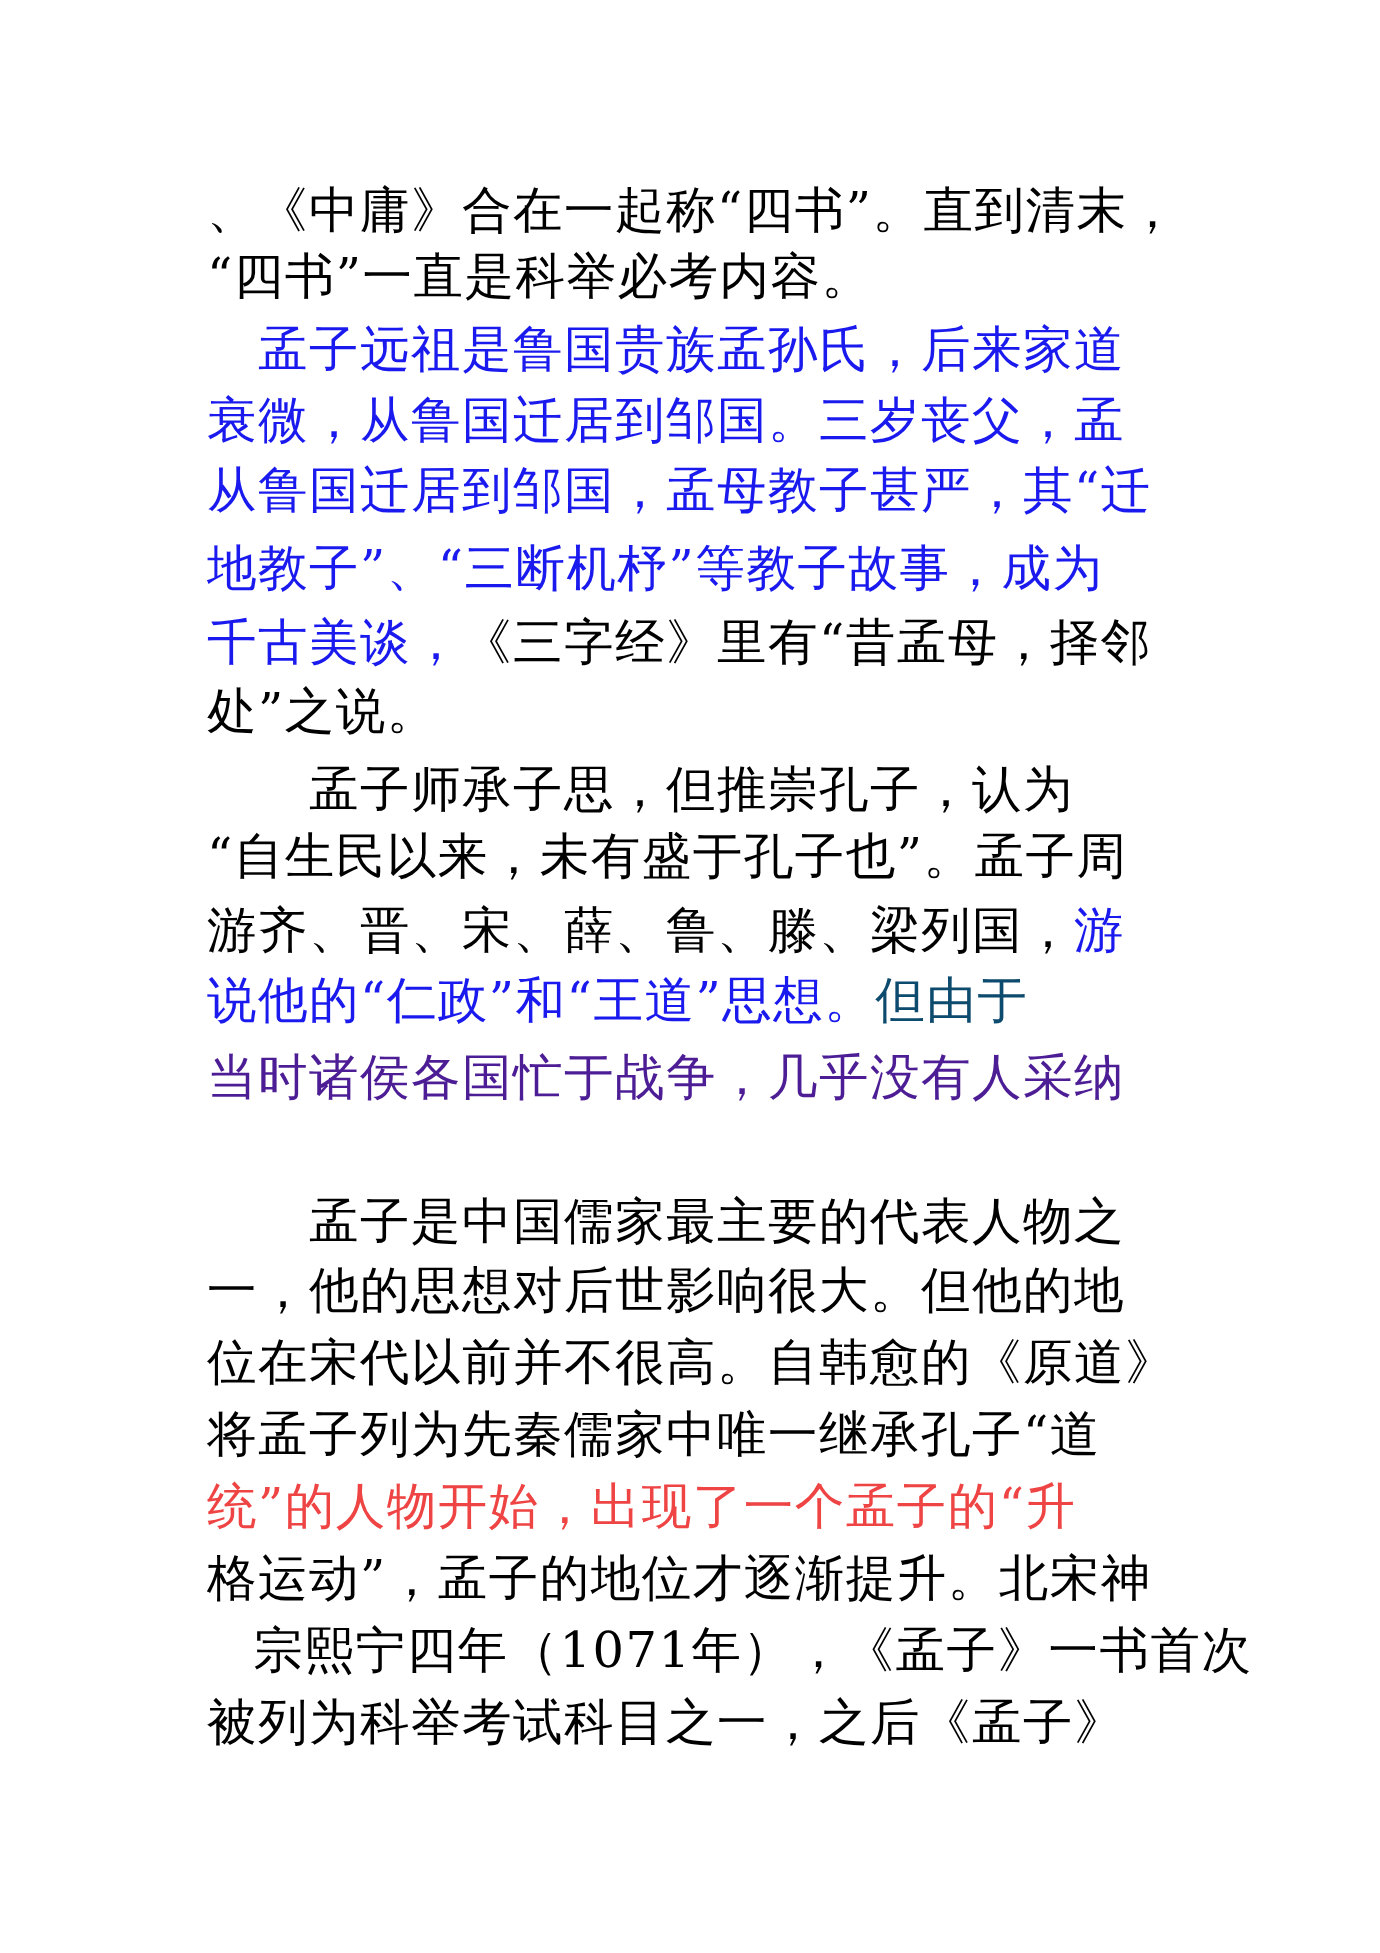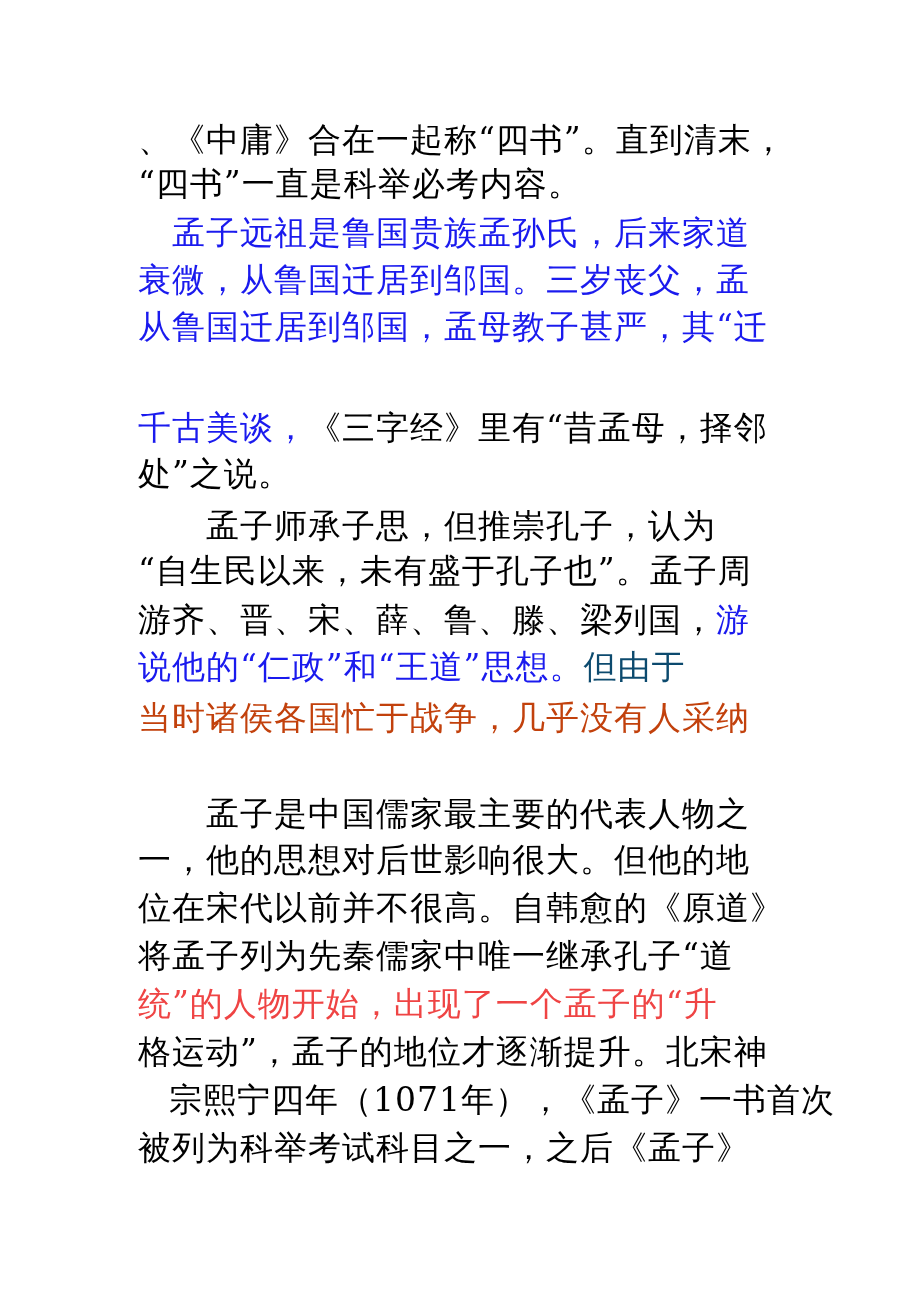--- a/index.html
+++ b/index.html
@@ -37,27 +37,28 @@
   </style>
 </head>
 <body>
 
 <div class="page">
   <div class="line" style="top:116px"><span class="black" style="color: rgb(0, 0, 0);">、《中庸》合在一起称“四书”。直到清末，</span></div>
   <div class="line" style="top:160px"><span class="black" style="color: rgb(0, 0, 0);"> “四书”一直是科举必考内容。</span></div>
   <div class="line" style="top:209px"><span class="blue" style="color: rgb(26, 26, 238);">　孟子远祖是鲁国贵族孟孙氏，后来家道</span></div>
   <div class="line" style="top:256px"><span class="blue" style="color: rgb(26, 26, 238);">衰微，从鲁国迁居到邹国。三岁丧父，孟</span></div>
   <div class="line" style="top:303px"><span class="blue" style="color: rgb(26, 26, 238);">从鲁国迁居到邹国，孟母教子甚严，其“迁</span></div>
+  <div class="line" style="top:355px"><span class="blue" style="color: rgb(26, 26, 238);">地教子”、“三断机杼”等教子故事，成为</span></div>
   <div class="line" style="top:404px"><span class="blue" style="color: rgb(26, 26, 238);">千古美谈，</span><span class="black" style="color: rgb(0, 0, 0);">《三字经》里有“昔孟母，择邻</span></div>
   <div class="line" style="top:450px"><span class="black" style="color: rgb(0, 0, 0);">处”之说。</span></div>
   <div class="line" style="top:502px"><span class="black" style="color: rgb(0, 0, 0);">　　孟子师承子思，但推崇孔子，认为</span></div>
   <div class="line" style="top:547px"><span class="black" style="color: rgb(0, 0, 0);"> “自生民以来，未有盛于孔子也”。孟子周</span></div>
   <div class="line" style="top:596px"><span class="black" style="color: rgb(0, 0, 0);">游齐、晋、宋、薛、鲁、滕、梁列国，</span><span class="blue" style="color: rgb(26, 26, 238);">游</span></div>
   <div class="line" style="top:643px"><span class="blue" style="color: rgb(26, 26, 238);">说他的“仁政”和“王道”思想。</span><span class="black" style="color: #0c4a6e;">但由于</span></div>
-  <div class="line" style="top:694px"><span class="black" style="color: #c2410c; font-family: Liberation Serif, serif;">当时诸侯各国忙于战争，几乎没有人采纳</span></div>
+  <div class="line" style="top:694px"><span class="black" style="color: #4c1d95; font-family: Liberation Serif, serif;">当时诸侯各国忙于战争，几乎没有人采纳</span></div>
   <div class="line" style="top:790px"><span class="black" style="color: rgb(0, 0, 0);">　　孟子是中国儒家最主要的代表人物之</span></div>
   <div class="line" style="top:836px"><span class="black" style="color: rgb(0, 0, 0);">一，他的思想对后世影响很大。但他的地</span></div>
   <div class="line" style="top:884px"><span class="black" style="color: rgb(0, 0, 0);">位在宋代以前并不很高。自韩愈的《原道》</span></div>
   <div class="line" style="top:932px"><span class="black" style="color: rgb(0, 0, 0);">将孟子列为先秦儒家中唯一继承孔子“道</span></div>
   <div class="line" style="top:980px"><span class="black" style="color: #ef4444;">统”的人物开始，出现了一个孟子的“升</span></div>
   <div class="line" style="top:1028px"><span class="black" style="color: rgb(0, 0, 0);">格运动”，孟子的地位才逐渐提升。北宋神</span></div>
   <div class="line" style="top:1076px"><span class="black" style="color: rgb(0, 0, 0); margin-left: 31px;">宗熙宁四年（1071年），《孟子》一书首次</span></div>
   <div class="line" style="top:1124px"><span class="black" style="color: rgb(0, 0, 0);">被列为科举考试科目之一，之后《孟子》</span></div>
 </div>
 

